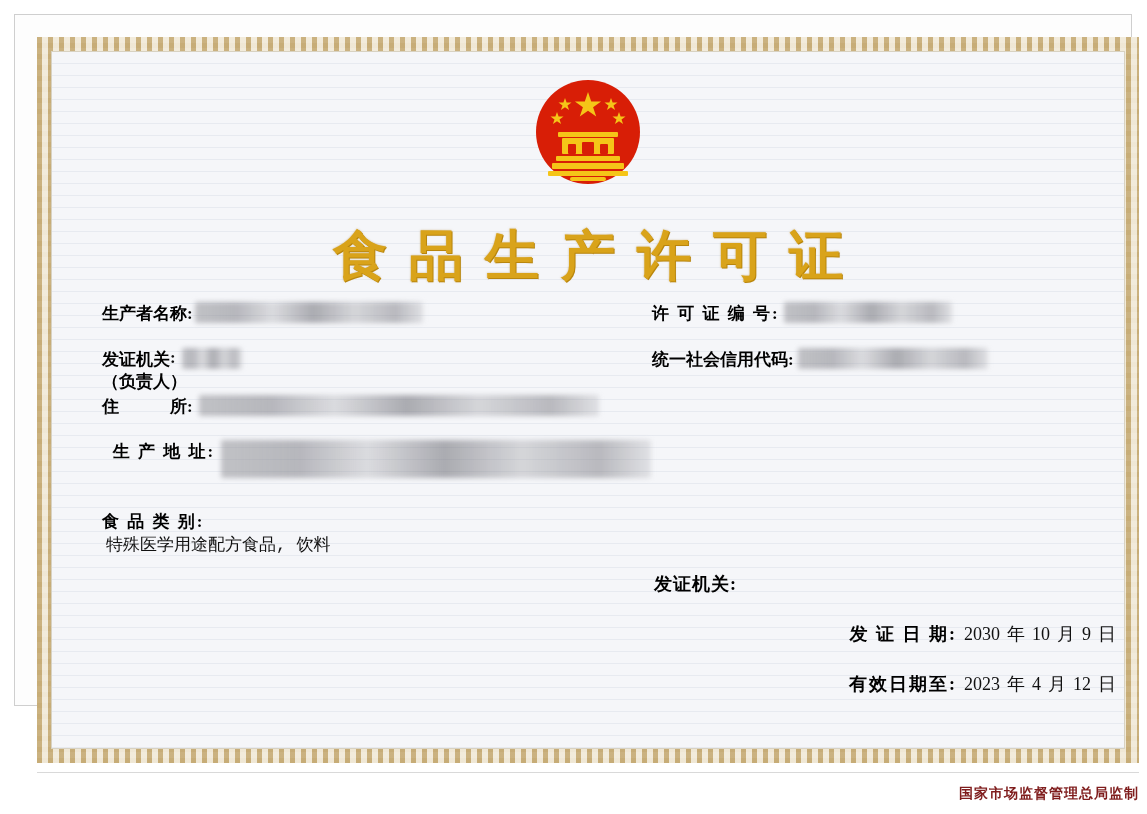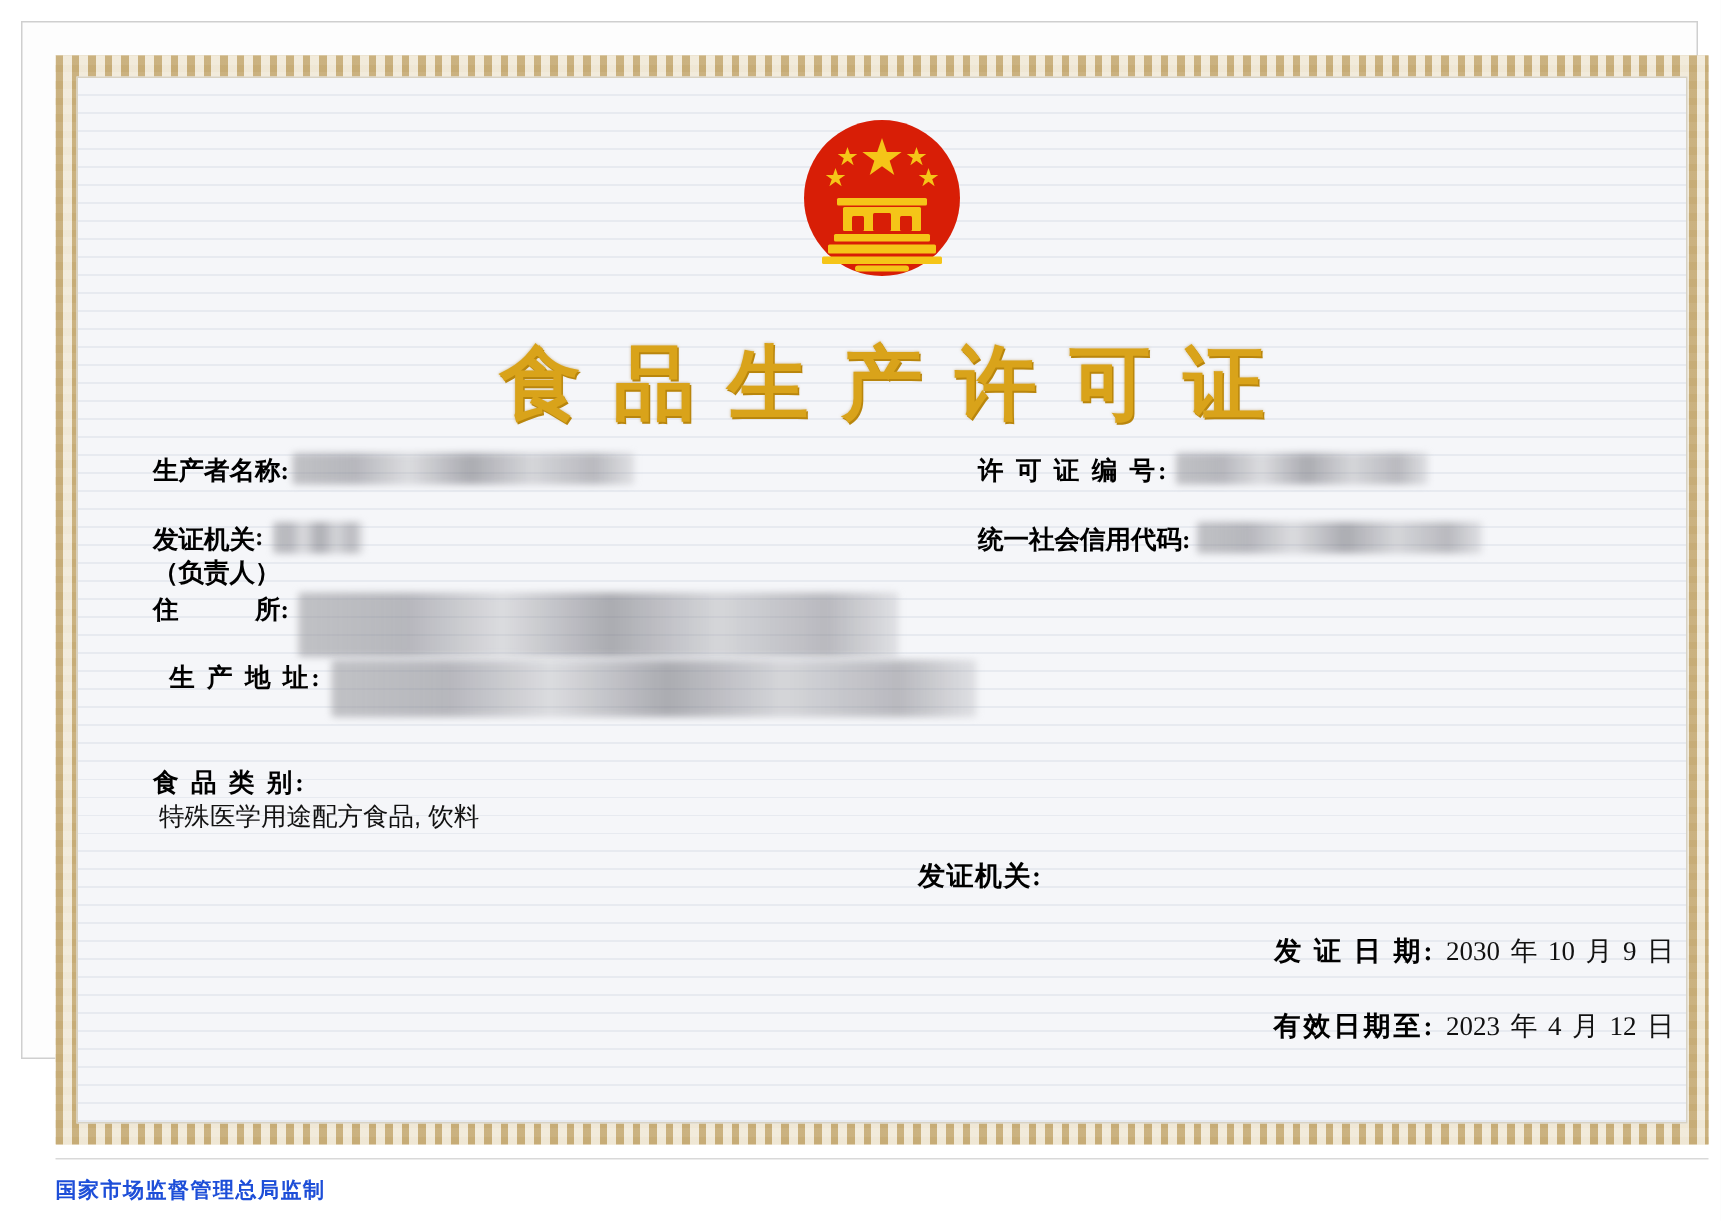--- a/index.html
+++ b/index.html
@@ -122,21 +122,21 @@
     font-weight: bold;
     white-space: nowrap;
     color: #000;
     font-family: "Liberation Serif", serif;
   }
   .label.sp2 { letter-spacing: 2px; }
 
   .value {
     margin-left: 2px;
     color: #111;
-    font-family: Liberation Sans, sans-serif;
+    font-family: Liberation Mono, monospace;
   }
 
   
   .redacted {
     color: transparent;
     background: linear-gradient(90deg,
       rgba(150,150,155,0.55) 0%,
       rgba(120,120,128,0.5) 18%,
       rgba(170,170,175,0.35) 34%,
       rgba(110,110,118,0.55) 52%,
@@ -181,25 +181,25 @@
 
   .date-num { margin: 0 7px; font-family: "Liberation Serif", serif; }
   .date-cn { font-family: "Liberation Serif", serif; }
 
   
   .footer {
     position: absolute;
     left: 22px;
     top: 770px;
     width: 1102px;
-    text-align: left;
+    text-align: right;
     font-family: "Liberation Serif", serif;
     font-weight: bold;
     font-size: 14px;
-    color: #1d4ed8;
+    color: #7f1d1d;
     letter-spacing: 1px;
   }
 
   .hr-footer {
     position: absolute;
     left: 22px;
     top: 757px;
     width: 1102px;
     height: 1px;
     background: #d9d9d9;
@@ -293,21 +293,21 @@
           <div class="row" style="top:46px; left:40px;">
             <span class="label">统一社会信用代码:</span>
             <span class="value redacted" style="width:190px; margin-left:4px;">91▇▇▇▇▇▇▇▇▇▇▇▇▇▇▇</span>
           </div>
 
         </div>
 
         <div class="issuer">
 
           <div class="line r1">
-            <span class="label" style="letter-spacing:1px;">发证机关:</span>
+            <span class="label" style="letter-spacing:1px;margin-left:42px;">发证机关:</span>
           </div>
 
           <div class="line r2">
             <span class="label sp2">发 证 日 期:</span>
             <span class="date-num">2030</span>
             <span class="date-cn">年</span>
             <span class="date-num">10</span>
             <span class="date-cn">月</span>
             <span class="date-num">9</span>
             <span class="date-cn">日</span>

